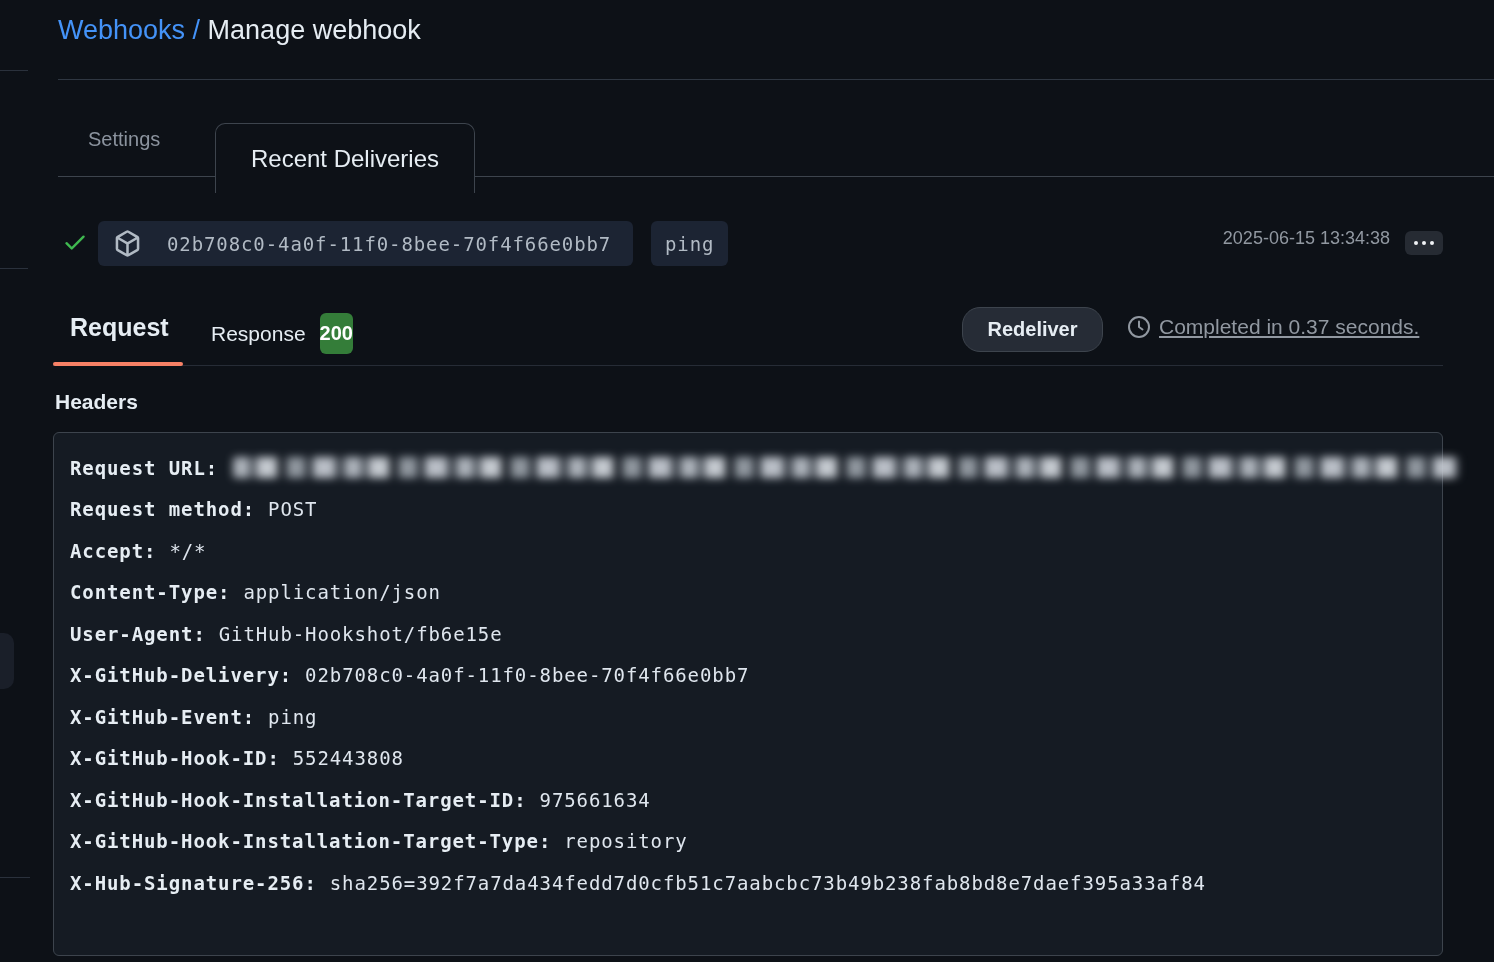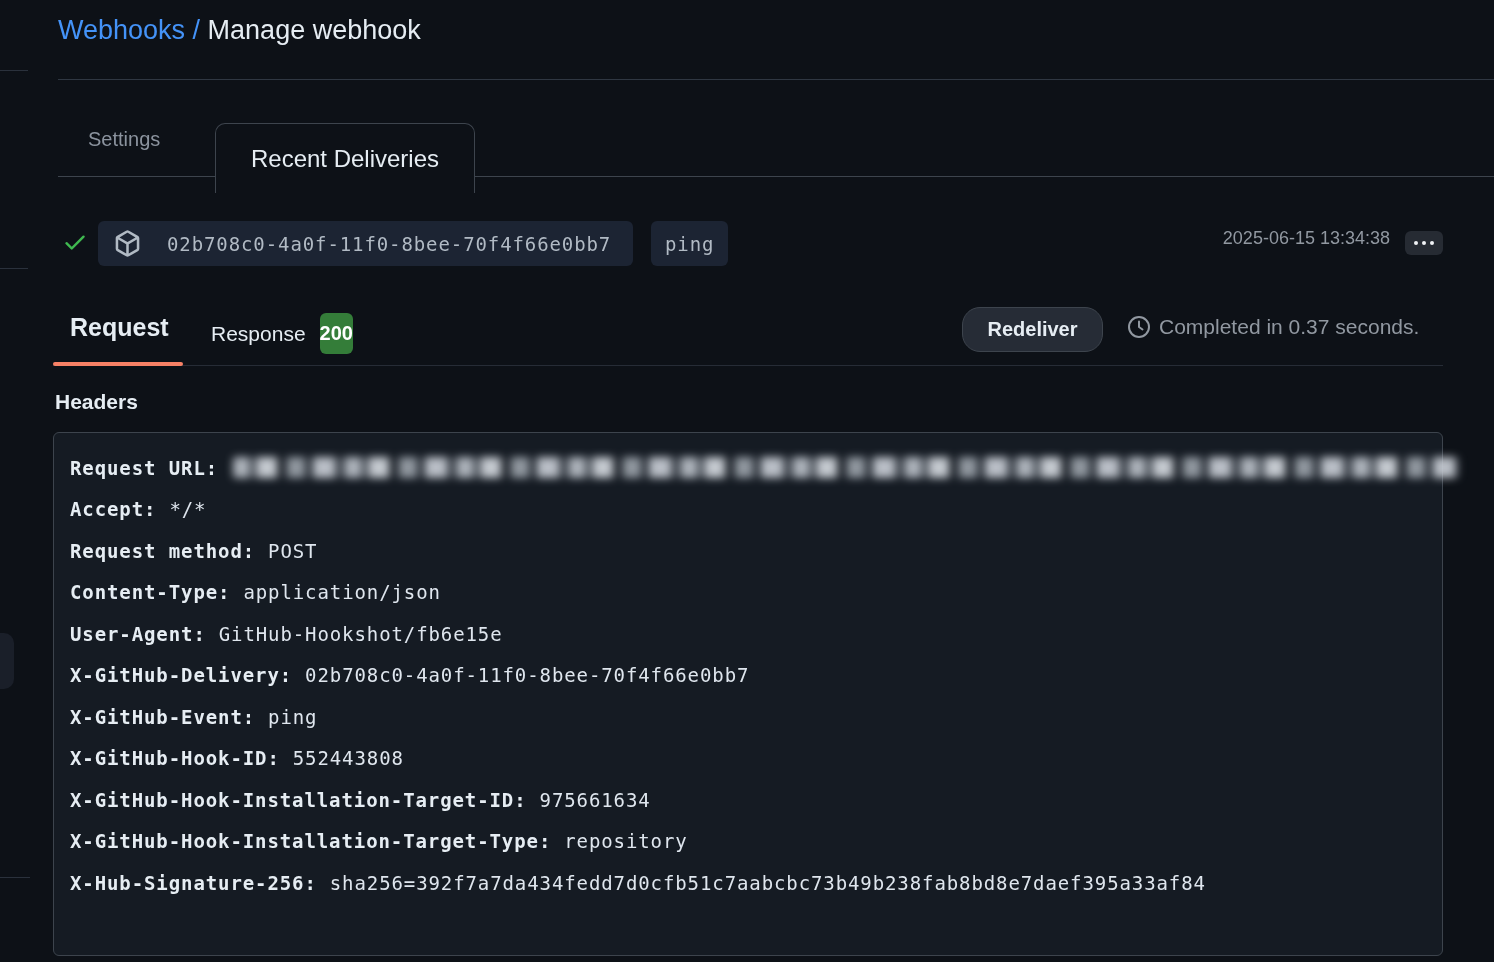--- a/index.html
+++ b/index.html
@@ -60,21 +60,21 @@
   
   .req-tab{left:70px;top:313px;font-size:25px;font-weight:700;color:var(--fg);cursor:pointer;}
   .req-underline{left:53px;top:362px;width:130px;height:4px;border-radius:3px;background:var(--underline-accent);z-index:2;}
   .resp-tab{left:211px;top:313px;font-size:21px;color:var(--fg);display:flex;align-items:center;gap:14px;cursor:pointer;}
   .code-badge{display:inline-flex;align-items:center;justify-content:center;height:41px;padding:0 0;
       border-radius:6px;background:var(--success-emphasis);color:#ffffff;font-weight:700;font-size:20px;}
   .subtab-divider{left:53px;top:365px;width:1390px;height:1px;background:var(--line-subtle);z-index:1;}
   .redeliver-btn{left:962px;top:307px;width:141px;height:45px;border-radius:18px;background:var(--btn-bg);
       border:1px solid var(--border);color:var(--fg);font-weight:700;font-size:20px;
       font-family:"Liberation Sans",sans-serif;cursor:pointer;display:flex;align-items:center;justify-content:center;}
-  .completed{left:1127px;top:315px;display:flex;align-items:flex-start;gap:8px;color:var(--fg-muted);font-size:21px;white-space:nowrap;}
+  .completed{left:1127px;top:315px;display:flex;align-items:flex-start;gap:8px;color:var(--fg-muted);font-size:21px;white-space:nowrap;text-decoration:underline;}
   .clock-icon{width:24px;height:24px;flex:none;}
 
   
   .headers-title{left:55px;top:390px;font-size:21px;font-weight:700;color:var(--fg);}
   .headers-box{left:53px;top:432px;width:1390px;height:524px;border:1px solid var(--border);
       border-radius:6px;background:var(--bg-box);padding:14px 0 0 16px;}
   .hrow{height:41.5px;display:flex;align-items:center;font-size:19px;white-space:nowrap;position:relative;}
   .hkey{font-weight:700;color:var(--fg);margin-right:13px;}
   .hval{color:#dfe6ee;}
   .blur-strip{display:block;position:absolute;left:163px;top:10px;width:1226px;height:21px;border-radius:3px;
@@ -140,26 +140,26 @@
 </div>
 
 <div class="abs headers-title">Headers</div>
 
 <div class="abs headers-box mono">
   <div class="hrow">
     <span class="hkey">Request URL:</span>
     <span class="blur-strip"></span>
   </div>
   <div class="hrow">
+    <span class="hkey">Request method:</span>
+    <span class="hval">POST</span>
+  </div>
+  <div class="hrow">
     <span class="hkey">Accept:</span>
     <span class="hval">*/*</span>
-  </div>
-  <div class="hrow">
-    <span class="hkey">Request method:</span>
-    <span class="hval">POST</span>
   </div>
   <div class="hrow">
     <span class="hkey">Content-Type:</span>
     <span class="hval">application/json</span>
   </div>
   <div class="hrow">
     <span class="hkey">User-Agent:</span>
     <span class="hval">GitHub-Hookshot/fb6e15e</span>
   </div>
   <div class="hrow">

